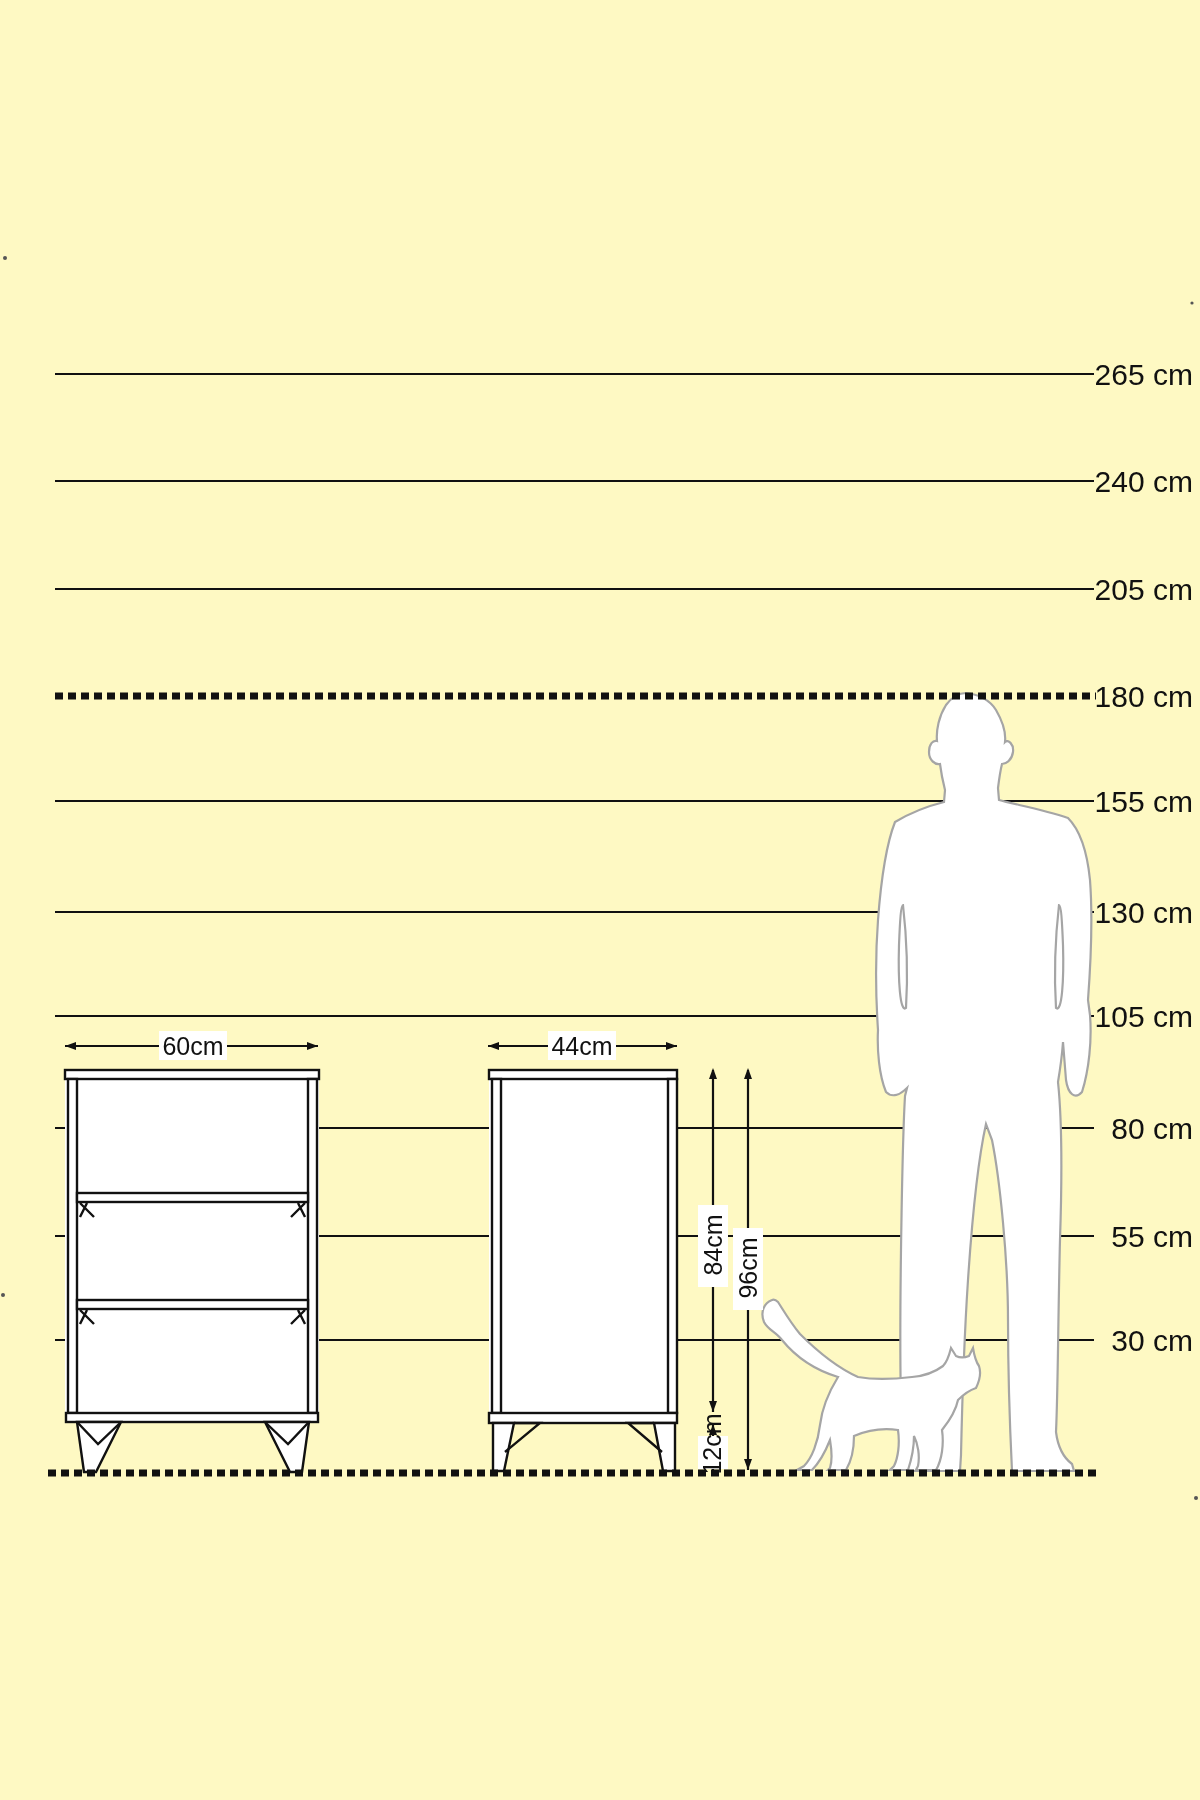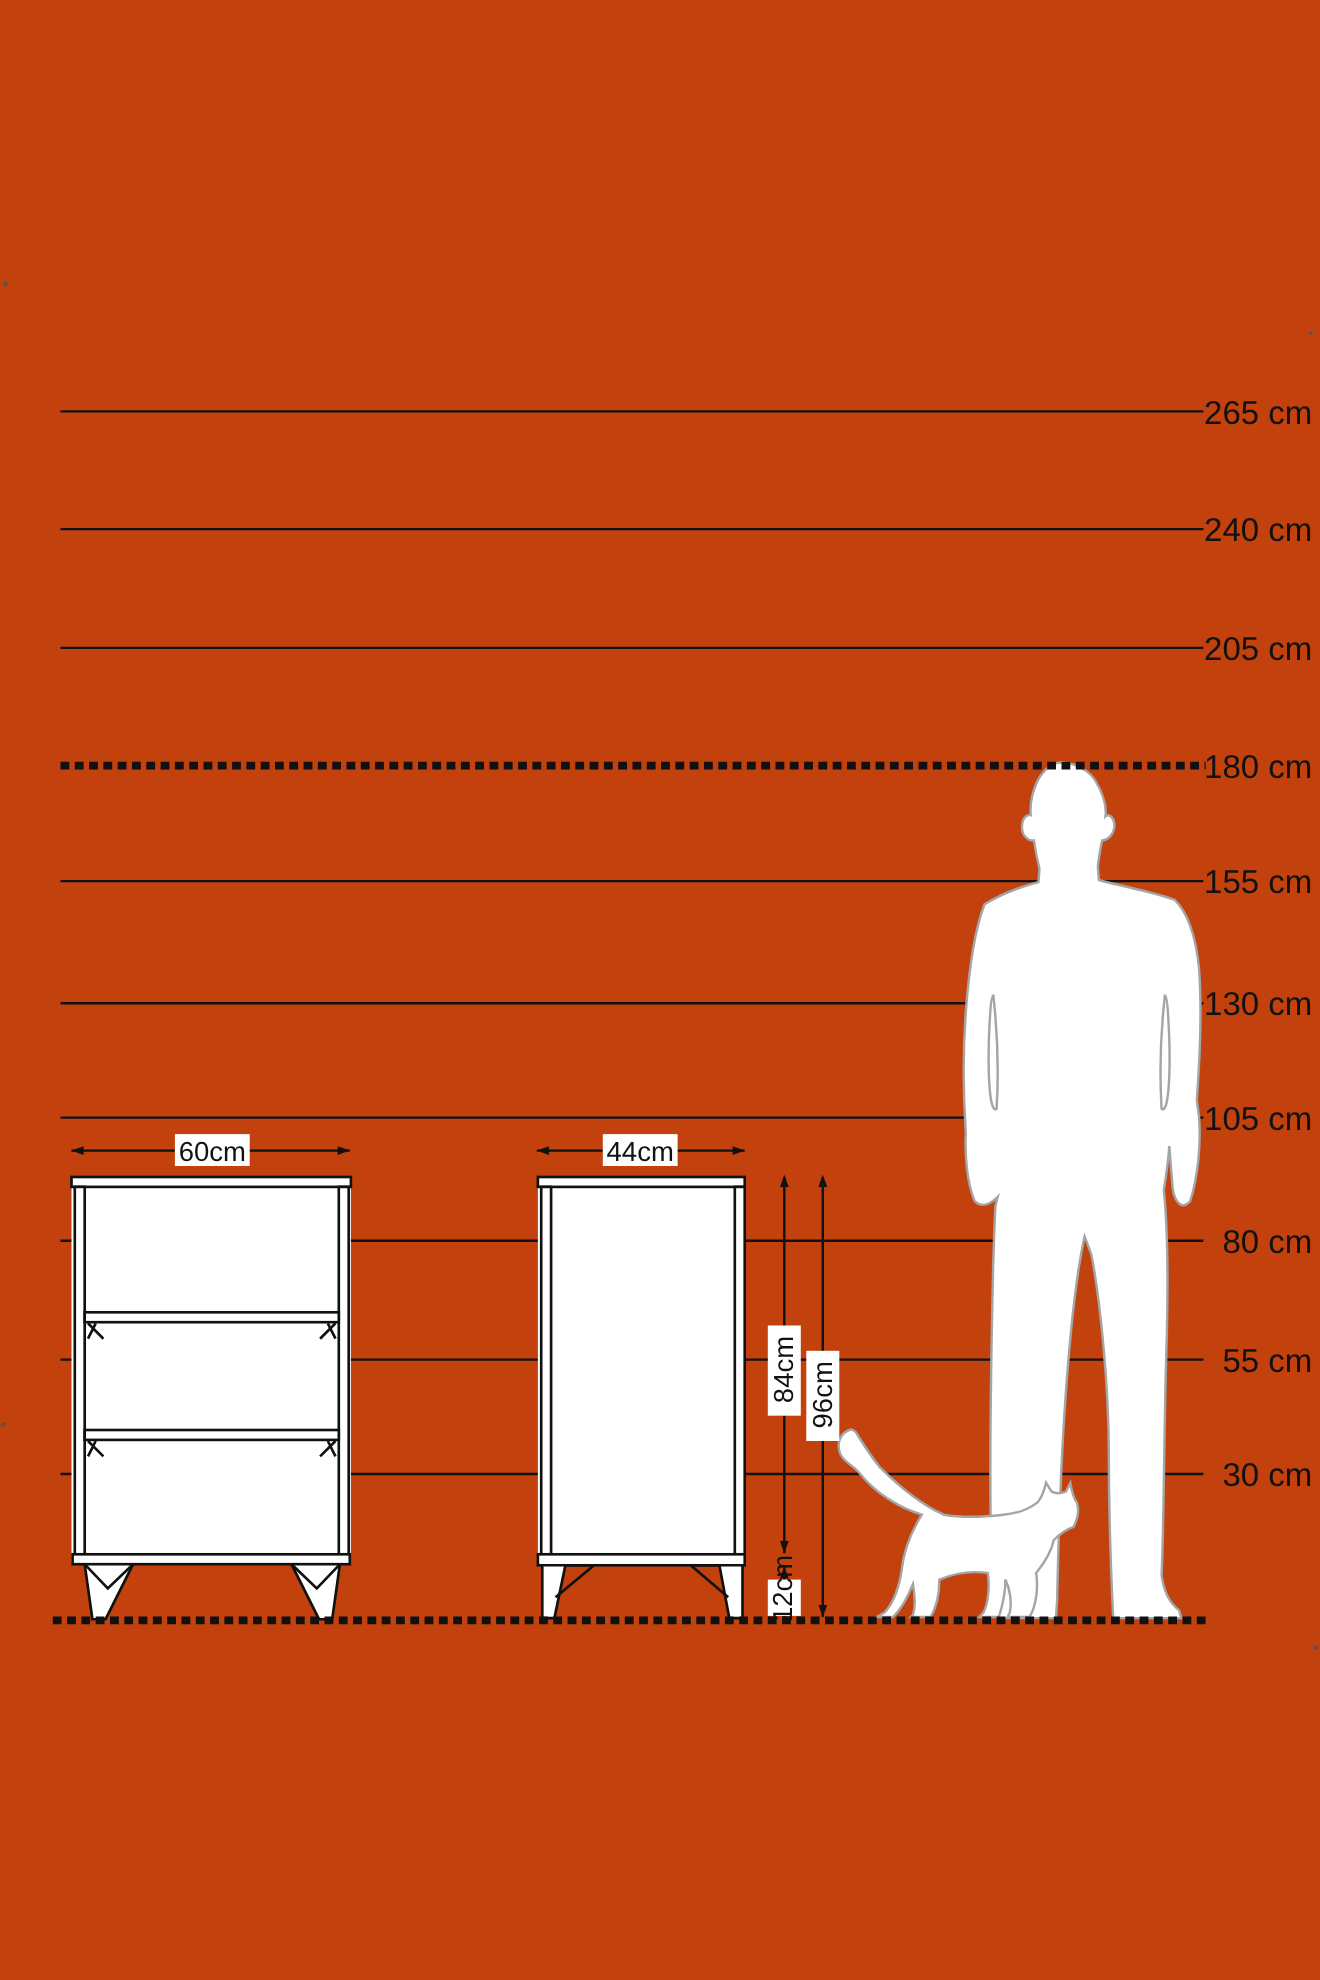--- a/index.html
+++ b/index.html
@@ -1,16 +1,16 @@
 <!DOCTYPE html>
 <html><head>
 <meta charset="utf-8">
 <style>
   html,body{margin:0;padding:0;background:#ffffff;}
-  .page{width:1200px;height:1800px;background:#c2410c;position:relative;overflow:hidden;
+  .page{width:1200px;height:1800px;background:#fef9c3;position:relative;overflow:hidden;
         font-family:"Liberation Sans", sans-serif;}
   svg text{font-family:"Liberation Sans", sans-serif;fill:#111;}
   .scale-label{font-size:30px;}
   .dim-label{font-size:25px;}
 </style>
 </head>
 <body>
 
 <div class="page">
 <svg width="1200" height="1800" viewBox="0 0 1200 1800">

